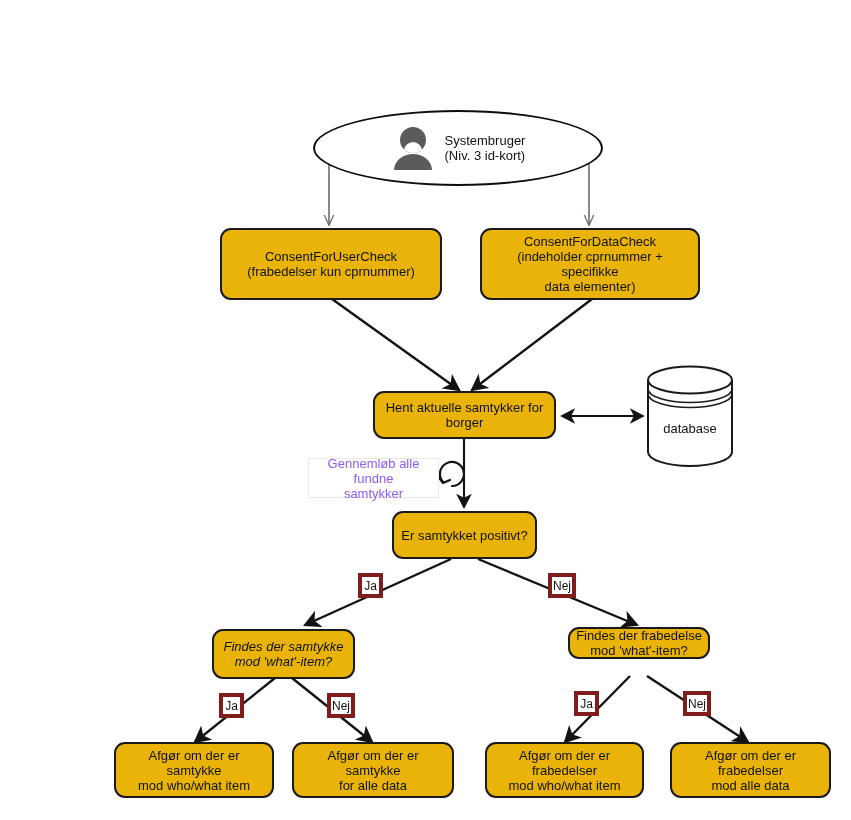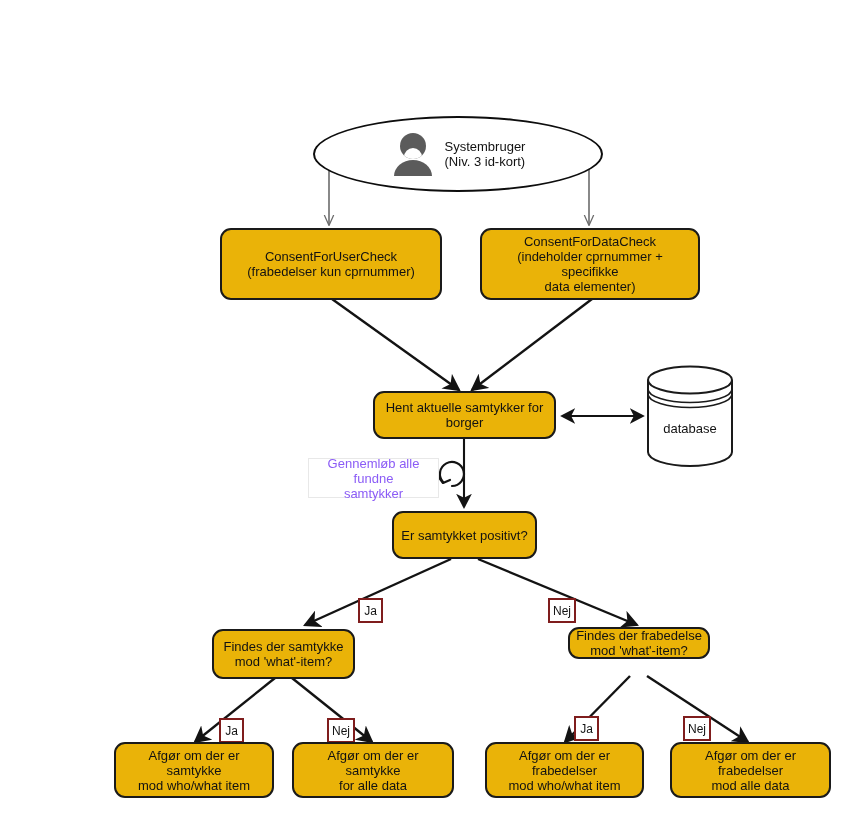--- a/index.html
+++ b/index.html
@@ -91,30 +91,29 @@
     width: 38px;
     height: 16px;
     background: #5b5b5b;
     border-top-left-radius: 19px 16px;
     border-top-right-radius: 19px 16px;
   }
   .edge-label {
     position: absolute;
     box-sizing: border-box;
     background: #ffffff;
-    border: 2px solid #7f1d1d;
+    border: 4px solid #7f1d1d;
     font-size: 12px;
     line-height: 14px;
     color: #121212;
     display: flex;
     align-items: center;
     justify-content: center;
     text-align: center;
     padding: 1px 3px;
-    margin-top: 25px;
   }
   .loop-label {
     position: absolute;
     box-sizing: border-box;
     background: #ffffff;
     border: 1px solid #e8e8e8;
     font-size: 13px;
     line-height: 15px;
     color: #8b5cf6;
     display: flex;
@@ -165,21 +164,21 @@
     <line x1="451" y1="559" x2="305" y2="625" stroke="#131313" stroke-width="2.4" marker-end="url(#arrThick)"></line>
     <line x1="478" y1="559" x2="637" y2="625" stroke="#131313" stroke-width="2.4" marker-end="url(#arrThick)"></line>
 
     <line x1="275" y1="678" x2="195" y2="742" stroke="#131313" stroke-width="2.4" marker-end="url(#arrThick)"></line>
     <line x1="292" y1="678" x2="372" y2="742" stroke="#131313" stroke-width="2.4" marker-end="url(#arrThick)"></line>
 
     <line x1="630" y1="676" x2="565" y2="742" stroke="#131313" stroke-width="2.4" marker-end="url(#arrThick)"></line>
     <line x1="647" y1="676" x2="748" y2="742" stroke="#131313" stroke-width="2.4" marker-end="url(#arrThick)"></line>
   </svg>
 
-  <div class="ellipse-node" style="left:313px; top:116px; width:290px; height:76px;">
+  <div class="ellipse-node" style="left:313px; top:110px; width:290px; height:76px;">
     <div class="person-icon">
       <div class="head">
         <div class="smile"></div>
       </div>
       <div class="body"></div>
     </div>
     <div class="actor-label">Systembruger
 (Niv. 3 id-kort)</div>
   </div>
 
@@ -204,21 +203,21 @@
   </div>
 
   <div class="loop-label" style="left:308px; top:458px; width:131px; height:40px;">Gennemløb alle fundne
 samtykker</div>
 
   <div class="node" style="left:392px; top:511px; width:145px; height:48px;">Er samtykket positivt?</div>
 
   <div class="edge-label" style="left:358px; top:573px; width:25px; height:25px;">Ja</div>
   <div class="edge-label" style="left:548px; top:573px; width:28px; height:25px;">Nej</div>
 
-  <div class="node" style="left:212px; top:629px; width:143px; height:50px;">Findes der samtykke
+  <div class="node" style="left:212px; top:629px; width:143px; height:50px;font-style:italic;">Findes der samtykke
 mod 'what'-item?</div>
 
   <div class="node" style="left:568px; top:627px; width:142px; height:32px;">Findes der frabedelse
 mod 'what'-item?</div>
 
   <div class="edge-label" style="left:219px; top:693px; width:25px; height:25px;">Ja</div>
   <div class="edge-label" style="left:327px; top:693px; width:28px; height:25px;">Nej</div>
   <div class="edge-label" style="left:574px; top:691px; width:25px; height:25px;">Ja</div>
   <div class="edge-label" style="left:683px; top:691px; width:28px; height:25px;">Nej</div>
 

